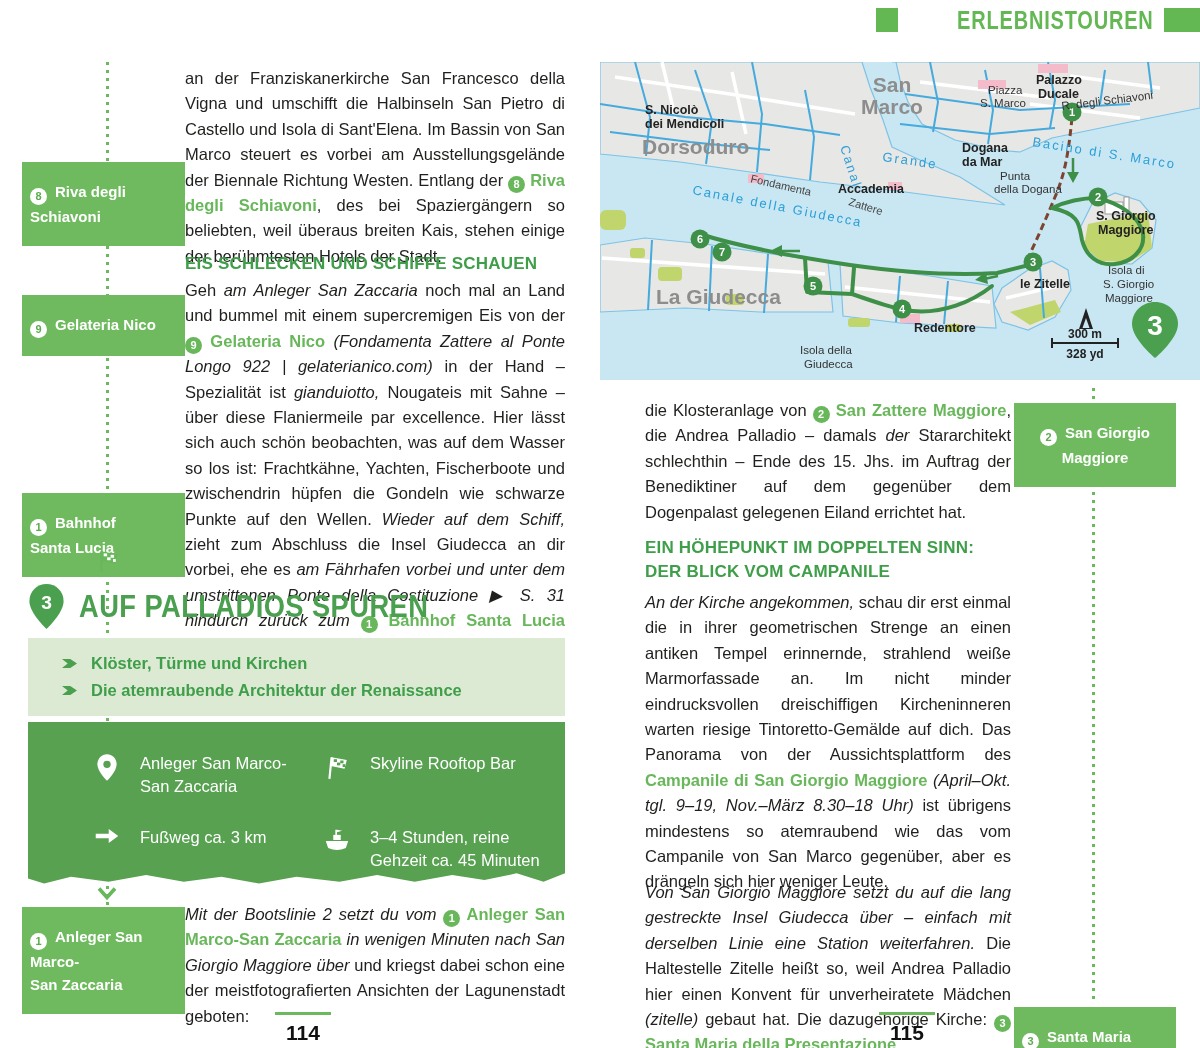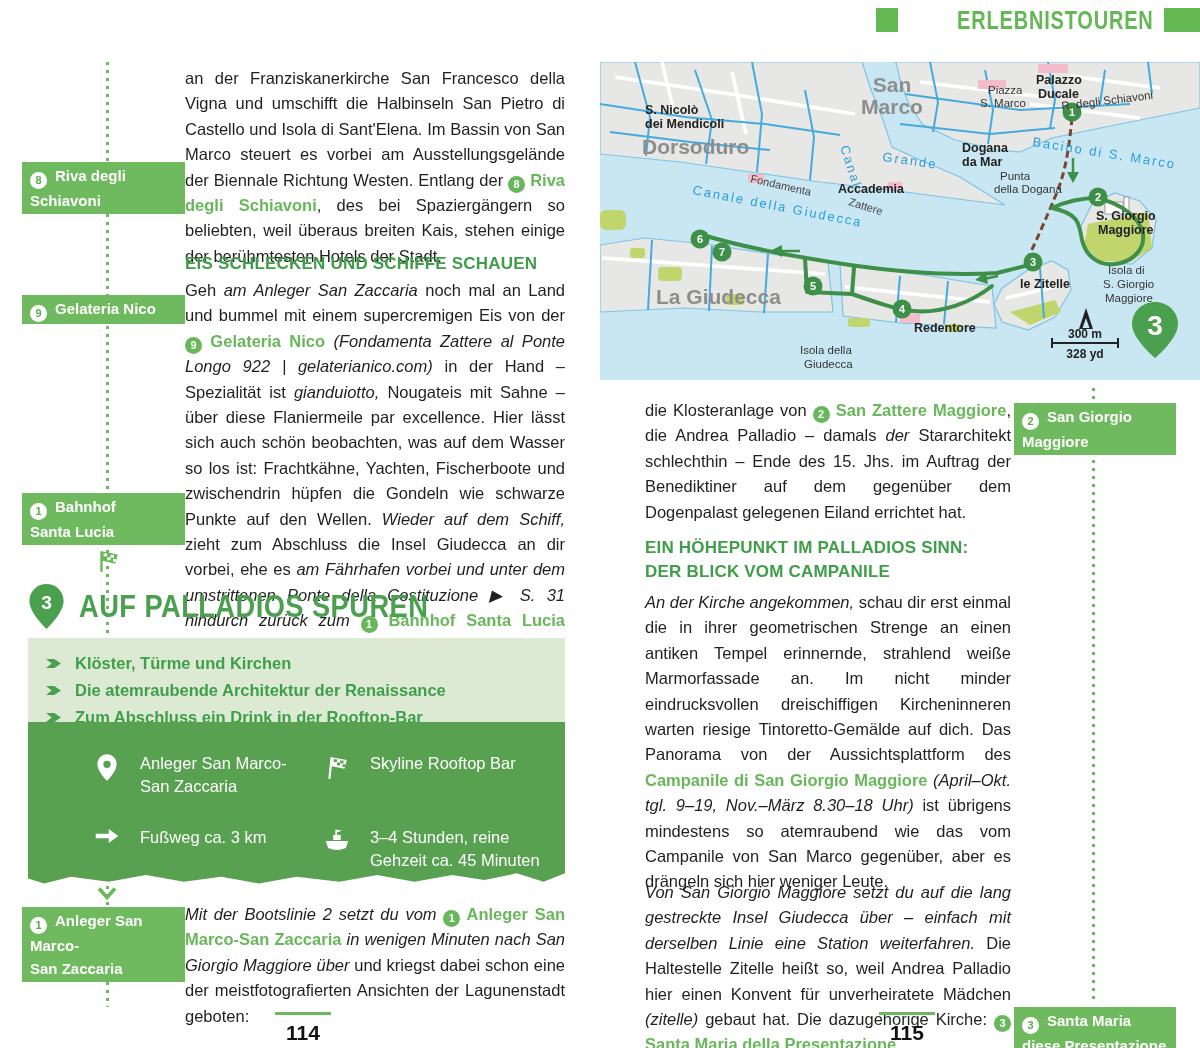--- a/index.html
+++ b/index.html
@@ -9,39 +9,39 @@
   .hdr{position:absolute;top:6px;right:0;display:flex;align-items:center;height:28px;}
   .hdr-sq{width:22px;height:24px;background:#63b854;margin-right:10px;}
   .hdr-title{font-weight:bold;font-size:25px;color:#63b854;letter-spacing:1px;
              transform:scaleX(.8);transform-origin:right center;white-space:nowrap;}
   .hdr-bar{width:36px;height:24px;background:#63b854;margin-left:10px;}
   
   .dotline{position:absolute;width:3px;
      background:repeating-linear-gradient(to bottom,#6cb85c 0 3px,transparent 3px 8px);}
   
   .mlabel{position:absolute;background:#6fba5e;color:#fff;font-weight:bold;font-size:15px;
-          padding:2px 8px;box-sizing:border-box;line-height:23px;}
+          padding:18px 8px;box-sizing:border-box;line-height:23px;}
   .mbadge{display:inline-flex;align-items:center;justify-content:center;width:17px;height:17px;
           border-radius:50%;background:#fff;color:#5aad4c;font-size:11px;font-weight:bold;
           margin-right:8px;vertical-align:-3px;line-height:1;}
   
   .blk{position:absolute;}
   .body{margin:0;font-size:16.5px;line-height:25.4px;text-align:justify;}
   .seg-i{font-style:italic;}
   .seg-g{color:#68b75a;font-weight:bold;}
   .seg-badge{display:inline-flex;align-items:center;justify-content:center;width:17px;height:17px;
              border-radius:50%;background:#68b75a;color:#fff;font-size:11px;font-weight:bold;
              font-style:normal;vertical-align:-2px;line-height:1;}
   .ghead{margin:0;color:#3f9e49;font-weight:bold;font-size:17px;letter-spacing:.2px;line-height:24px;}
   
   .tour-title{display:flex;align-items:center;gap:14px;}
   .tour-title h1{margin:0;font-size:31px;color:#4aa04f;font-weight:bold;letter-spacing:.5px;
                  transform:scaleX(.88);transform-origin:left center;white-space:nowrap;}
   
-  .hlbox{position:absolute;background:#dcead3;padding:12px 18px;box-sizing:border-box;text-align:center;}
+  .hlbox{position:absolute;background:#dcead3;padding:12px 34px;box-sizing:border-box;text-align:center;}
   .hlrow{display:flex;align-items:center;gap:14px;color:#3f9e49;font-weight:bold;
          font-size:16.5px;line-height:27px;}
   .hlarrow{width:15px;height:12px;background:#4aa04f;flex:0 0 15px;
      clip-path:polygon(0 12%,55% 12%,100% 50%,55% 88%,0 88%,38% 50%);}
   
   .ibox{position:absolute;background:#57a150;color:#fff;box-sizing:border-box;
      clip-path:polygon(0 0,100% 0,100% 89%,96% 94%,91% 89%,85% 93%,79% 90%,72% 94%,65% 90%,
        58% 94%,50% 91%,43% 95%,36% 91%,29% 94%,22% 90%,15% 94%,8% 91%,3% 95%,0 92%);}
   .ib-grid{display:grid;grid-template-columns:1.05fr 1fr;padding:30px 24px 0 64px;row-gap:28px;}
   .ib-item{display:flex;align-items:flex-start;gap:18px;font-size:16.5px;line-height:23px;}
@@ -126,24 +126,20 @@
   </div>
 
   <div class="hlbox" style="left:28px;top:638px;width:537px;">
     <div class="hlrow">
       <span class="hlarrow"></span>
       <span>Klöster, Türme und Kirchen</span>
     </div>
     <div class="hlrow">
       <span class="hlarrow"></span>
       <span>Die atemraubende Architektur der Renaissance</span>
-    </div>
-    <div class="hlrow">
-      <span class="hlarrow"></span>
-      <span>Zum Abschluss ein Drink in der Rooftop-Bar</span>
     </div>
   </div>
 
   <div class="ibox" style="left:28px;top:722px;width:537px;height:170px;">
     <div class="ib-grid">
       <div class="ib-item">
         <span class="ib-ic">
           <svg width="22" height="30" viewBox="0 0 24 32">
               <path d="M12 1 C6 1 1.5 6 1.5 12 c0 8 10.5 18 10.5 18 s10.5-10 10.5-18 C22.5 6 18 1 12 1 Z" fill="#fff"></path>
               <circle cx="12" cy="12" r="4" fill="#57a150"></circle>
@@ -349,34 +345,34 @@
       <text x="485" y="276" text-anchor="middle" font-size="12" font-weight="bold" fill="#222">300 m</text>
       <text x="485" y="296" text-anchor="middle" font-size="12" font-weight="bold" fill="#222">328 yd</text>
     </g>
 
     <g>
       <path d="M555,240 C542,240 532,250 532,262 c0,15 23,34 23,34 s23,-19 23,-34 C578,250 568,240 555,240 Z" fill="#4aa04f"></path>
       <text x="555" y="273" text-anchor="middle" font-size="28" font-weight="bold" fill="#fff">3</text>
     </g>
   </svg>
 
-  <div class="mlabel" style="left:1014px;top:403px;width:162px;">
+  <div class="mlabel" style="left:1014px;top:403px;width:162px;text-align:center;">
     <div><span class="mbadge">2</span><span>San Giorgio</span></div>
     <div>Maggiore</div>
   </div>
   <div class="mlabel" style="left:1014px;top:1007px;width:162px;">
     <div><span class="mbadge">3</span><span>Santa Maria</span></div>
     <div>diese Presentazione</div>
   </div>
 
   <div class="blk" style="left:645px;top:398px;width:366px;">
     <p class="body"><span>die Klosteranlage von </span><span class="seg-badge">2</span><span class="seg-g"> San Zattere Maggiore</span><span>, die Andrea Palladio – damals </span><span class="seg-i">der</span><span> Stararchitekt schlechthin – Ende des 15. Jhs. im Auftrag der Benediktiner auf dem gegenüber dem Dogenpalast gelegenen Eiland errichtet hat.</span></p>
   </div>
   <div class="blk" style="left:645px;top:536px;width:366px;">
-    <p class="ghead">EIN HÖHEPUNKT IM PALLADIOS SINN:</p>
+    <p class="ghead">EIN HÖHEPUNKT IM DOPPELTEN SINN:</p>
     <p class="ghead">DER BLICK VOM CAMPANILE</p>
   </div>
   <div class="blk" style="left:645px;top:590px;width:366px;">
     <p class="body"><span class="seg-i">An der Kirche angekommen,</span><span> schau dir erst einmal die in ihrer geometrischen Strenge an einen antiken Tempel erinnernde, strahlend weiße Marmorfassade an. Im nicht minder eindrucksvollen dreischiffigen Kircheninneren warten riesige Tintoretto-Gemälde auf dich. Das Panorama von der Aussichtsplattform des </span><span class="seg-g">Campanile di San Giorgio Maggiore </span><span class="seg-i">(April–Okt. tgl. 9–19, Nov.–März 8.30–18 Uhr)</span><span> ist übrigens mindestens so atemraubend wie das vom Campanile von San Marco gegenüber, aber es drängeln sich hier weniger Leute.</span></p>
   </div>
   <div class="blk" style="left:645px;top:880px;width:366px;">
     <p class="body"><span class="seg-i">Von San Giorgio Maggiore setzt du auf die lang gestreckte Insel Giudecca über – einfach mit derselben Linie eine Station weiterfahren.</span><span> Die Haltestelle Zitelle heißt so, weil Andrea Palladio hier einen Konvent für unverheiratete Mädchen </span><span class="seg-i">(zitelle)</span><span> gebaut hat. Die dazugehörige Kirche: </span><span class="seg-badge">3</span><span class="seg-g"> Santa Maria della Presentazione</span><span>.</span></p>
   </div>
 
   <div class="pgnum" style="left:852px;top:1012px;">

